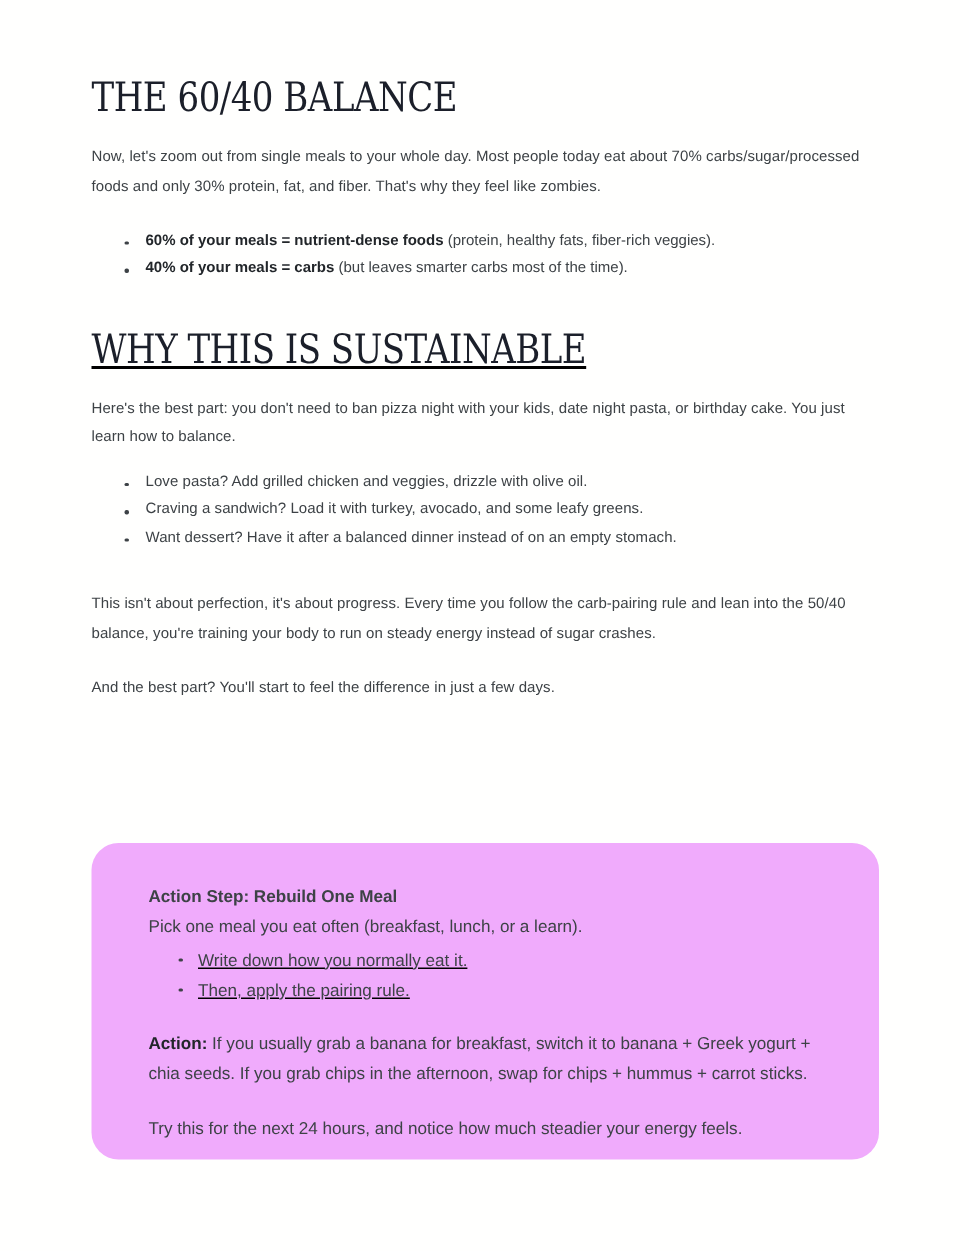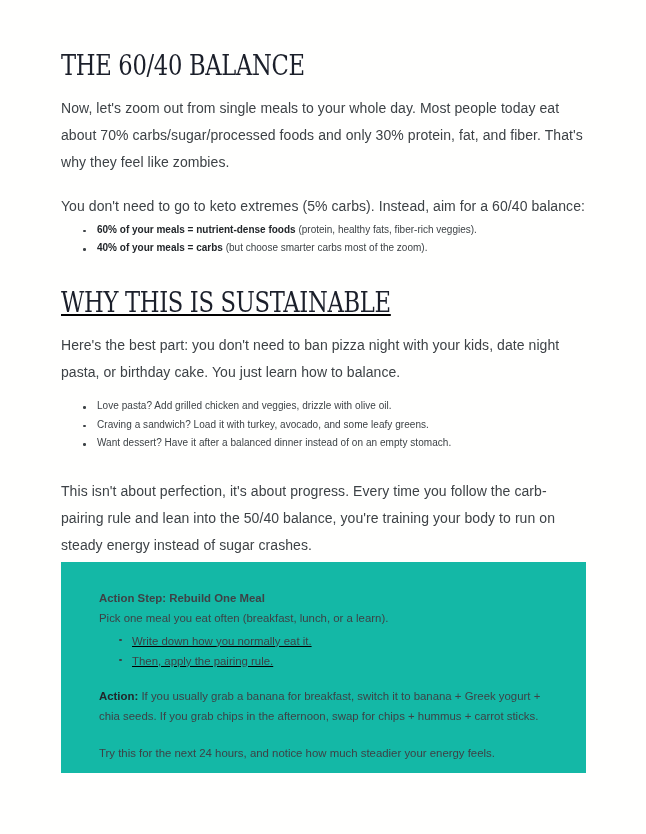--- a/index.html
+++ b/index.html
@@ -34,21 +34,21 @@
     margin: 0;
     transform: scaleX(0.84);
     transform-origin: left center;
     white-space: nowrap;
   }
   #heading-balance-wrap { padding-top: 52px; }
   #heading-sustainable-wrap { padding-top: 21px; text-decoration: underline; }
 
   
   p.body, li.body {
-    font-size: 14px;
+    font-size: 10px;
     line-height: 1.92;
     color: #3d4246;
     margin: 0;
     letter-spacing: 0.005em;
   }
   p.body { margin-top: 15px; }
 
   ul.body-list {
     margin: 1px 0 0 0;
     padding-left: 22px;
@@ -76,23 +76,24 @@
   .gap-sm { height: 10px; }
   .gap-md { height: 17px; }
 
   
   .callout {
     position: absolute;
     left: 61px;
     top: 562px;
     width: 525px;
     height: 211px;
-    background: #14b8a6;
+    background: #f0abfc;
     box-sizing: border-box;
     padding: 26px 38px 0 38px;
+    border-radius: 18px;
   }
   .callout-title {
     font-size: 11.4px;
     font-weight: 700;
     color: #1d2024;
     line-height: 1.6;
     margin: 0;
   }
   .callout p {
     font-size: 11.4px;
@@ -132,25 +133,24 @@
 <div class="page">
 
   <div id="heading-balance-wrap">
     <h1 class="display">THE 60/40 BALANCE</h1>
   </div>
 
   <p class="body">Now, let's zoom out from single meals to your whole day. Most people today eat about 70% carbs/sugar/processed foods and only 30% protein, fat, and fiber. That's why they feel like zombies.</p>
 
   <div class="gap-md"></div>
 
-  <p class="body" style="margin-top:0">You don't need to go to keto extremes (5% carbs). Instead, aim for a 60/40 balance:</p>
 
   <ul class="body-list">
     <li><strong>60% of your meals = nutrient-dense foods</strong><span> (protein, healthy fats, fiber-rich veggies).</span></li>
-    <li><strong>40% of your meals = carbs</strong><span> (but choose smarter carbs most of the zoom).</span></li>
+    <li><strong>40% of your meals = carbs</strong><span> (but leaves smarter carbs most of the time).</span></li>
   </ul>
 
   <div class="gap-sm"></div>
 
 
   <div id="heading-sustainable-wrap">
     <h1 class="display">WHY THIS IS SUSTAINABLE</h1>
   </div>
 
   <p class="body">Here's the best part: you don't need to ban pizza night with your kids, date night pasta, or birthday cake. You just learn how to balance.</p>

